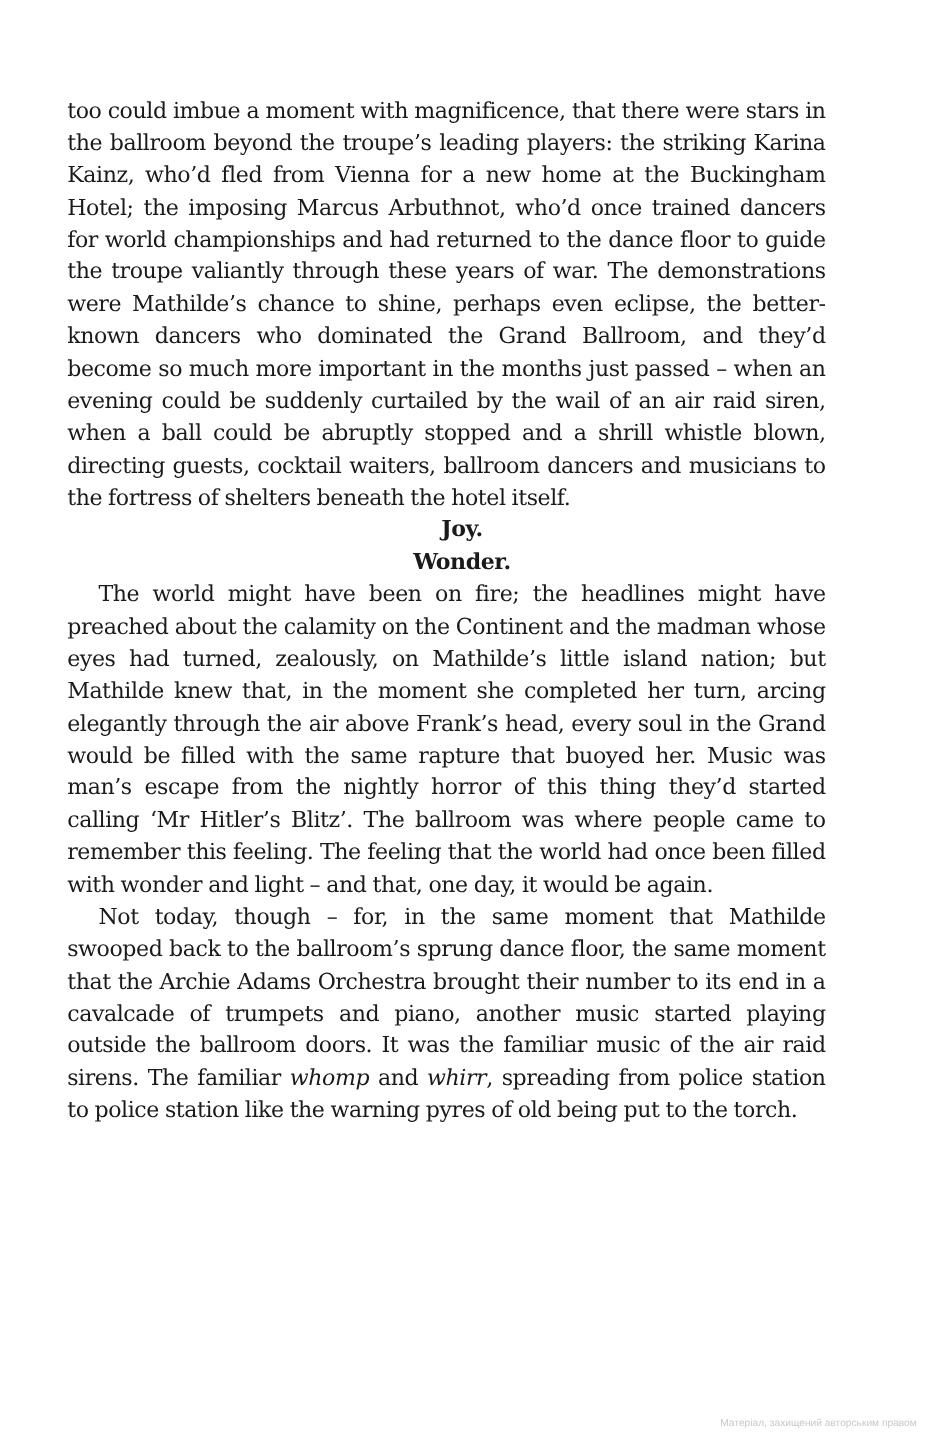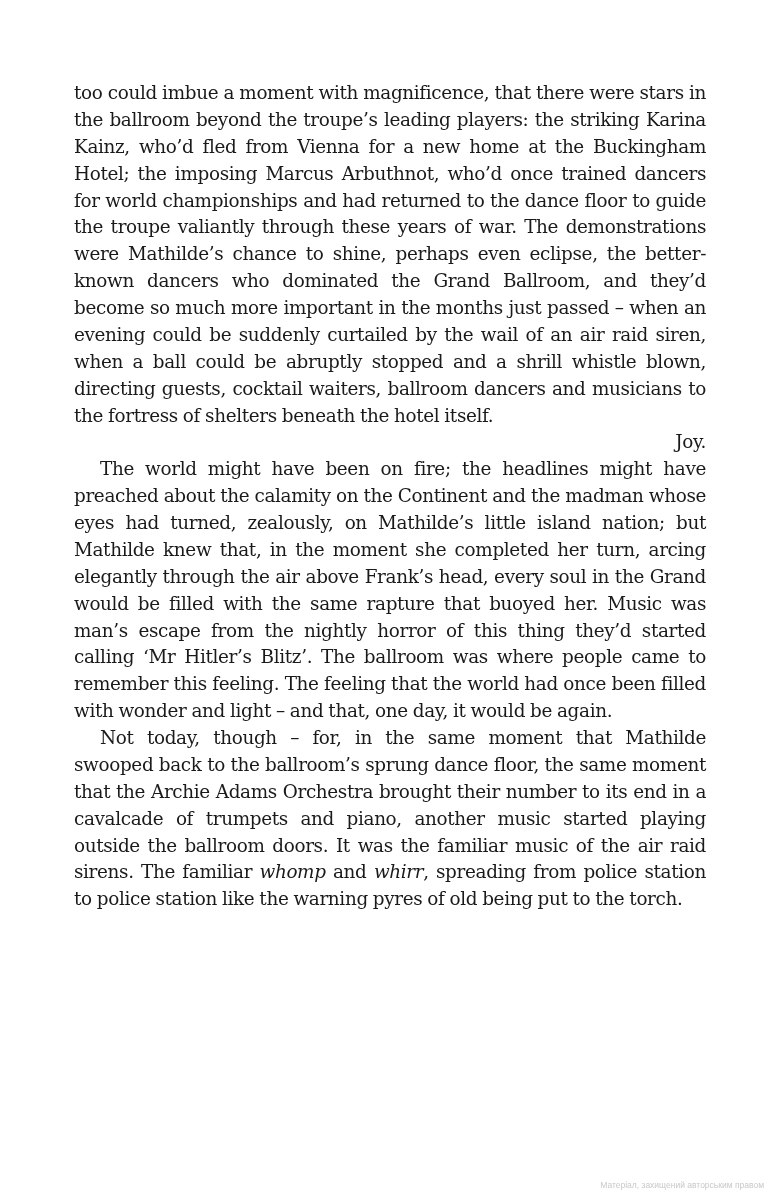--- a/index.html
+++ b/index.html
@@ -8,57 +8,59 @@
       background: #ffffff;
     }
     body {
       width: 780px;
       height: 1200px;
       position: relative;
       overflow: hidden;
     }
     .page-text {
       position: absolute;
-      left: 74px;
+      left: 56px;
       top: 80px;
       width: 632px;
       font-family: "DejaVu Serif", serif;
       font-size: 18.4px;
       line-height: 26.88px;
       color: #1a1a1a;
       letter-spacing: -0.35px;
       word-spacing: -0.5px;
     }
     .page-text p {
       margin: 0;
       text-align: justify;
       text-indent: 26px;
     }
     .page-text p.no-indent {
       text-indent: 0;
     }
     .page-text p.short {
-      text-align: right;
+      text-align: center;
+      font-weight: bold;
     }
     .page-text em {
       font-style: italic;
     }
     .watermark {
       position: absolute;
       right: 16px;
       bottom: 10px;
       font-family: "Liberation Sans", sans-serif;
       font-size: 8.5px;
       color: #c8c8c8;
       letter-spacing: 0;
     }
   </style>
 </head>
 <body>
 
 <div class="page-text">
   <p class="no-indent">too could imbue a moment with magnificence, that there were stars in the ballroom beyond the troupe’s leading players: the striking Karina Kainz, who’d fled from Vienna for a new home at the Buckingham Hotel; the imposing Marcus Arbuthnot, who’d once trained dancers for world championships and had returned to the dance floor to guide the troupe valiantly through these years of war. The demonstrations were Mathilde’s chance to shine, perhaps even eclipse, the better-known dancers who dominated the Grand Ballroom, and they’d become so much more important in the months just passed – when an evening could be suddenly curtailed by the wail of an air raid siren, when a ball could be abruptly stopped and a shrill whistle blown, directing guests, cocktail waiters, ballroom dancers and musicians to the fortress of shelters beneath the hotel itself.</p>
   <p class="short">Joy.</p>
+  <p class="short">Wonder.</p>
   <p>The world might have been on fire; the headlines might have preached about the calamity on the Continent and the madman whose eyes had turned, zealously, on Mathilde’s little island nation; but Mathilde knew that, in the moment she completed her turn, arcing elegantly through the air above Frank’s head, every soul in the Grand would be filled with the same rapture that buoyed her. Music was man’s escape from the nightly horror of this thing they’d started calling ‘Mr Hitler’s Blitz’. The ballroom was where people came to remember this feeling. The feeling that the world had once been filled with wonder and light – and that, one day, it would be again.</p>
   <p><span>Not today, though – for, in the same moment that Mathilde swooped back to the ballroom’s sprung dance floor, the same moment that the Archie Adams Orchestra brought their number to its end in a cavalcade of trumpets and piano, another music started playing outside the ballroom doors. It was the familiar music of the air raid sirens. The familiar </span><em>whomp</em><span> and </span><em>whirr</em><span>, spreading from police station to police station like the warning pyres of old being put to the torch.</span></p>
 </div>
 
 <div class="watermark">Матеріал, захищений авторським правом</div>
 
 </body></html>

